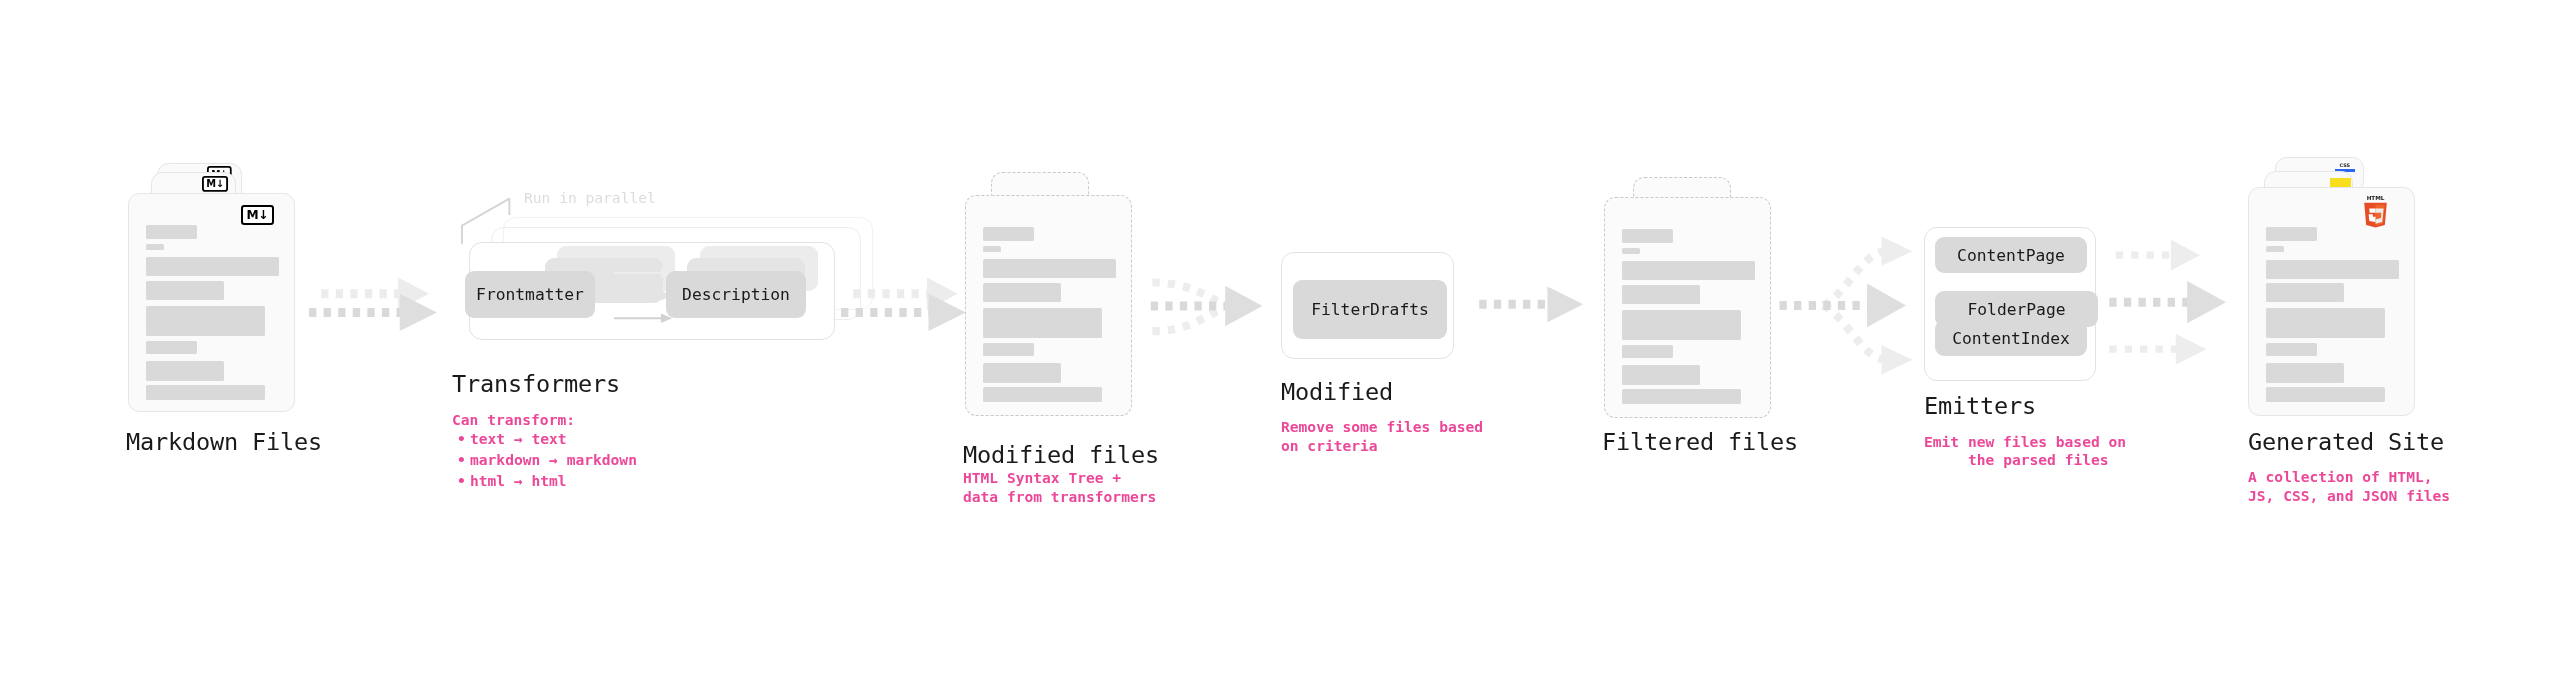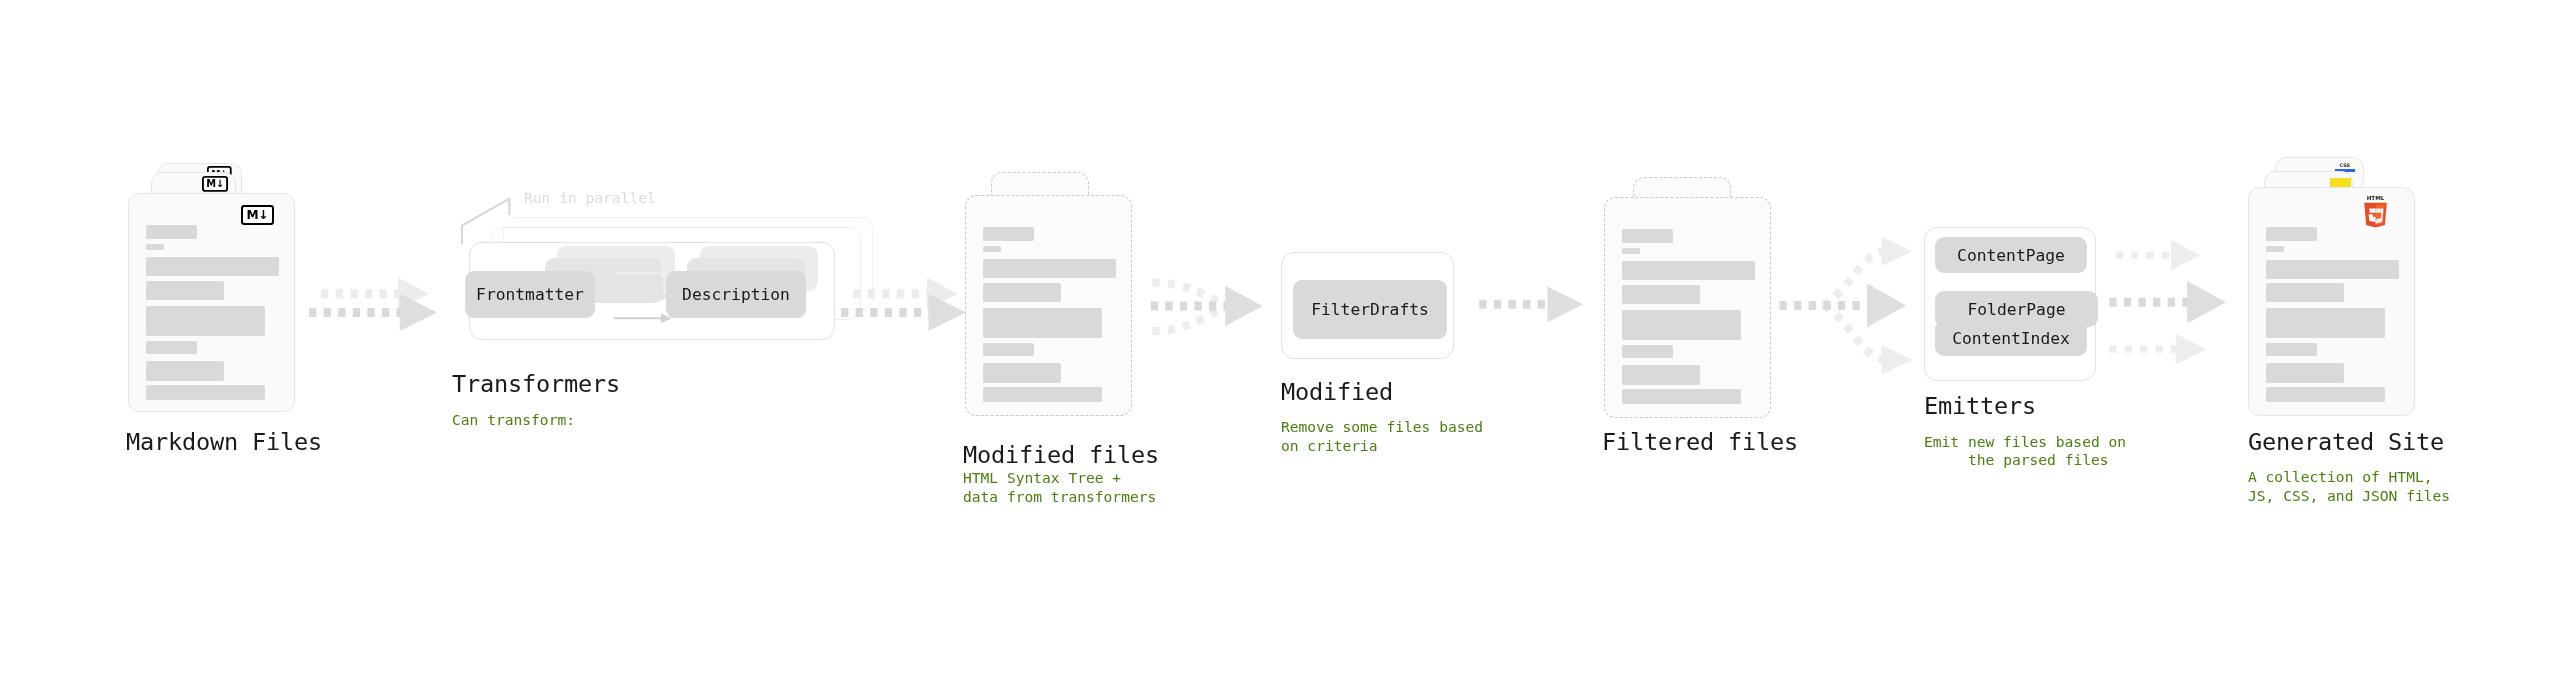--- a/index.html
+++ b/index.html
@@ -106,22 +106,23 @@
     font-size: 23.6px;
     color: #1a1a1a;
     white-space: nowrap;
     letter-spacing: -0.2px;
   }
   .sub {
     position: absolute;
     font-family: "DejaVu Sans Mono", "Liberation Mono", monospace;
     font-size: 14.6px;
     line-height: 21px;
-    color: #4d7c0f;
+    color: #ec4899;
     white-space: pre;
+    font-weight: bold;
   }
   .sub.list { white-space: normal; }
   .sub ul { margin: 0; padding-left: 18px; list-style: none; }
   .sub li { position: relative; }
   .sub li::before {
     content: "\2022";
     position: absolute;
     left: -13px;
   }
 
@@ -198,20 +199,27 @@
       <line x1="0" y1="72" x2="62" y2="72" stroke="#d2d2d2"></line>
       <polygon points="58,66 72,72 58,78" fill="#d2d2d2" stroke="none"></polygon>
     </g>
   </svg>
 
   <div class="chip" style="left:465px; top:271px; width:130px; height:47px;">Frontmatter</div>
   <div class="chip" style="left:666px; top:271px; width:140px; height:47px;">Description</div>
 
   <div class="title" style="left:452px; top:370px;">Transformers</div>
   <div class="sub" style="left:452px; top:409px;">Can transform:</div>
+  <div class="sub list" style="left:452px; top:428px;">
+    <ul>
+      <li>text → text</li>
+      <li>markdown → markdown</li>
+      <li>html → html</li>
+    </ul>
+  </div>
 
   <svg style="left:841px; top:276px;" width="154" height="81" viewBox="0 0 190 100">
     <g stroke="#ececec" stroke-width="11" stroke-dasharray="9 9" fill="none">
       <line x1="15" y1="22" x2="118" y2="22"></line>
     </g>
     <polygon points="106,2 144,22 106,42" fill="#ececec"></polygon>
     <g stroke="#d9d9d9" stroke-width="11" stroke-dasharray="9 9" fill="none">
       <line x1="0" y1="45" x2="118" y2="45"></line>
     </g>
     <polygon points="108,22 154,45 108,68" fill="#dedede"></polygon>

